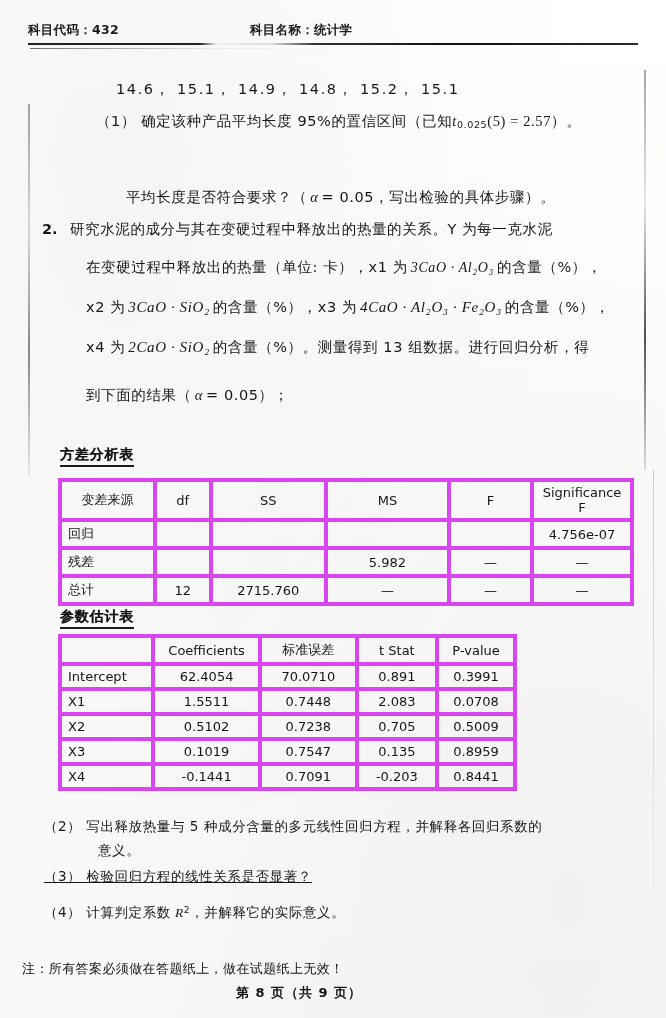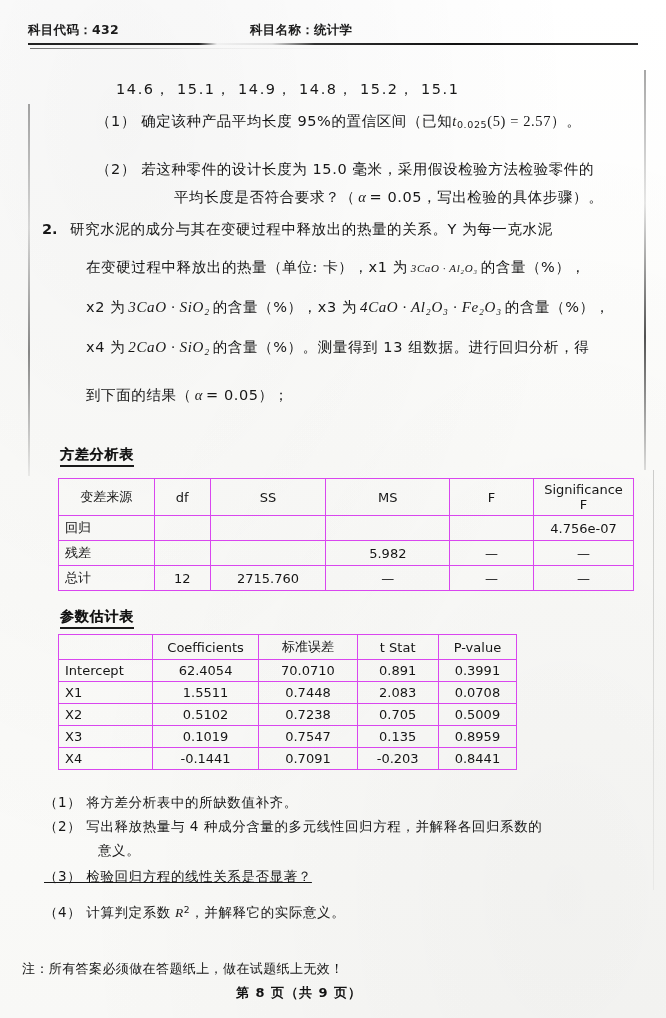--- a/index.html
+++ b/index.html
@@ -130,21 +130,21 @@
   
   .xtable {
     position: absolute;
     border-collapse: collapse;
     font-family: "DejaVu Sans", "Liberation Sans", sans-serif;
     font-size: 13px;
     color: #151515;
     background: transparent;
   }
   .xtable td, .xtable th {
-    border: 1px solid #d946ef;
+    border: 4px solid #d946ef;
     padding: 3px 6px;
     font-weight: normal;
     height: 20px;
     box-sizing: border-box;
   }
   .xtable th { text-align: center; }
   .lbl-cell { text-align: left; }
   .num-cell { text-align: center; }
 
   
@@ -189,29 +189,28 @@
     <div class="hdr-rule"></div>
     <div class="hdr-rule2"></div>
   </div>
 
   <div class="txt nums-row">14.6，  15.1，  14.9，  14.8，  15.2，  15.1</div>
 
   <div class="txt cjk q-item" style="top:110px;">
     <span class="inline">（1） 确定该种产品平均长度 95%的置信区间（已知</span><span class="math inline">t</span><span class="sml inline">0.025</span><span class="inline" style="font-family:Liberation Serif, serif;">(5) = 2.57</span><span class="inline">）。</span>
   </div>
 
-  <div class="txt cjk q-item-2" style="top:158px;">（2） 若这种零件的设计长度为 15.0 毫米，采用假设检验方法检验零件的</div>
-  <div class="txt cjk q-cont" style="top:186px;margin-left:48px;">
+  <div class="txt cjk q-cont" style="top:186px;">
     <span class="inline">平均长度是否符合要求？（</span><span class="math inline" style="padding:0 3px;">α</span><span class="inline">= 0.05，写出检验的具体步骤）。</span>
   </div>
 
   <div class="txt qnum-2">2.</div>
   <div class="txt cjk" style="left:70px; top:218px;">研究水泥的成分与其在变硬过程中释放出的热量的关系。Y 为每一克水泥</div>
   <div class="txt cjk" style="left:86px; top:256px;">
-    <span class="inline">在变硬过程中释放出的热量（单位: 卡），x1 为</span><span class="math inline" style="padding:0 3px; font-size:11px;">3CaO · Al₂O₃</span><span class="inline">的含量（%），</span>
+    <span class="inline">在变硬过程中释放出的热量（单位: 卡），x1 为</span><span class="math inline" style="padding:0 3px; font-size:14px;">3CaO · Al₂O₃</span><span class="inline">的含量（%），</span>
   </div>
   <div class="txt cjk" style="left:86px; top:296px;">
     <span class="inline">x2 为</span><span class="math inline" style="padding:0 3px; font-size:15px;">3CaO · SiO₂</span><span class="inline">的含量（%），x3 为</span><span class="math inline" style="padding:0 3px; font-size:15px;">4CaO · Al₂O₃ · Fe₂O₃</span><span class="inline">的含量（%），</span>
   </div>
   <div class="txt cjk" style="left:86px; top:336px;">
     <span class="inline">x4 为</span><span class="math inline" style="padding:0 3px; font-size:15px;">2CaO · SiO₂</span><span class="inline">的含量（%）。测量得到 13 组数据。进行回归分析，得</span>
   </div>
   <div class="txt cjk" style="left:86px; top:384px;">
     <span class="inline">到下面的结果（</span><span class="math inline" style="padding:0 3px;">α</span><span class="inline">= 0.05）；</span>
   </div>
@@ -316,22 +315,21 @@
       <tr>
         <td class="lbl-cell">X4</td>
         <td class="num-cell">-0.1441</td>
         <td class="num-cell">0.7091</td>
         <td class="num-cell">-0.203</td>
         <td class="num-cell">0.8441</td>
       </tr>
     </tbody>
   </table>
 
-  <div class="txt cjk" style="left:44px; top:792px; font-size:13.5px;">（1） 将方差分析表中的所缺数值补齐。</div>
-  <div class="txt cjk" style="left:44px; top:816px; font-size:13.5px;">（2） 写出释放热量与 4 种成分含量的多元线性回归方程，并解释各回归系数的</div>
+  <div class="txt cjk" style="left:44px; top:816px; font-size:13.5px;">（2） 写出释放热量与 5 种成分含量的多元线性回归方程，并解释各回归系数的</div>
   <div class="txt cjk" style="left:98px; top:840px; font-size:13.5px;">意义。</div>
   <div class="txt cjk" style="left:44px; top:866px; font-size:13.5px;text-decoration:underline;">（3） 检验回归方程的线性关系是否显著？</div>
   <div class="txt cjk" style="left:44px; top:902px; font-size:13.5px;">
     <span class="inline">（4） 计算判定系数</span><span class="math inline" style="padding-left:4px;">R</span><sup>2</sup><span class="inline">，并解释它的实际意义。</span>
   </div>
 
   <div class="footer-note">注：所有答案必须做在答题纸上，做在试题纸上无效！</div>
   <div class="footer-page">第 8 页（共 9 页）</div>
 </div>
 

